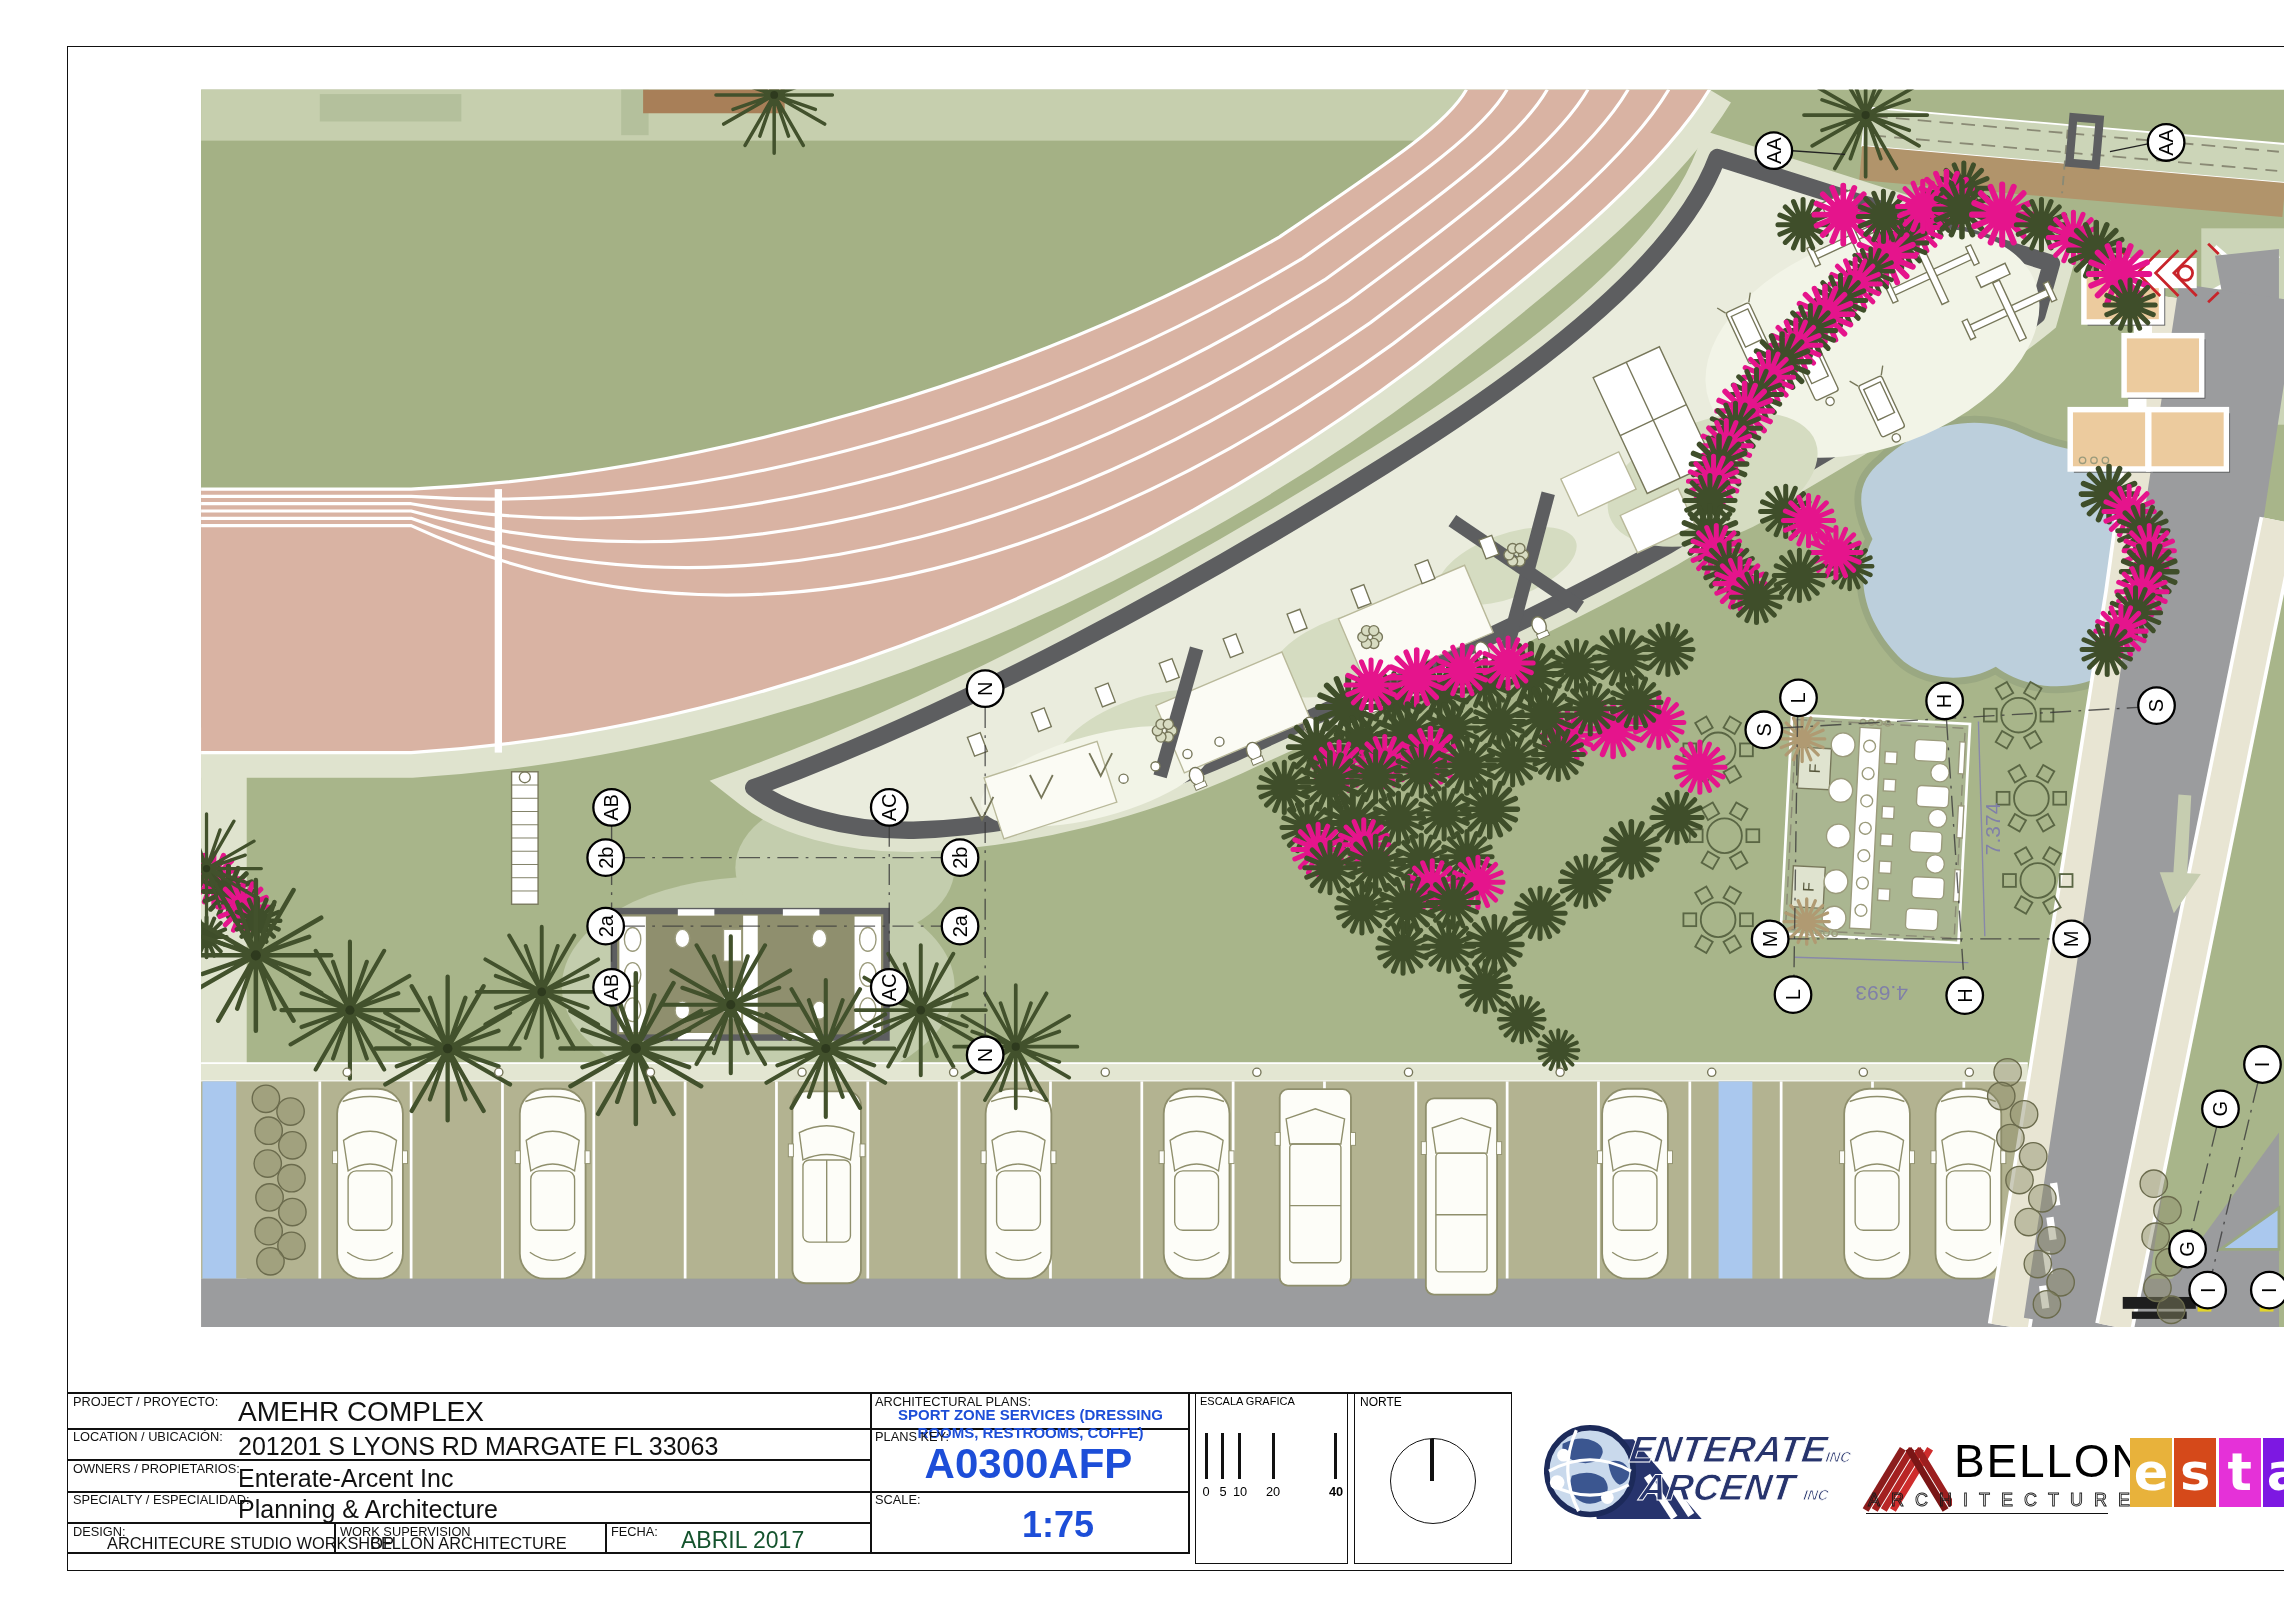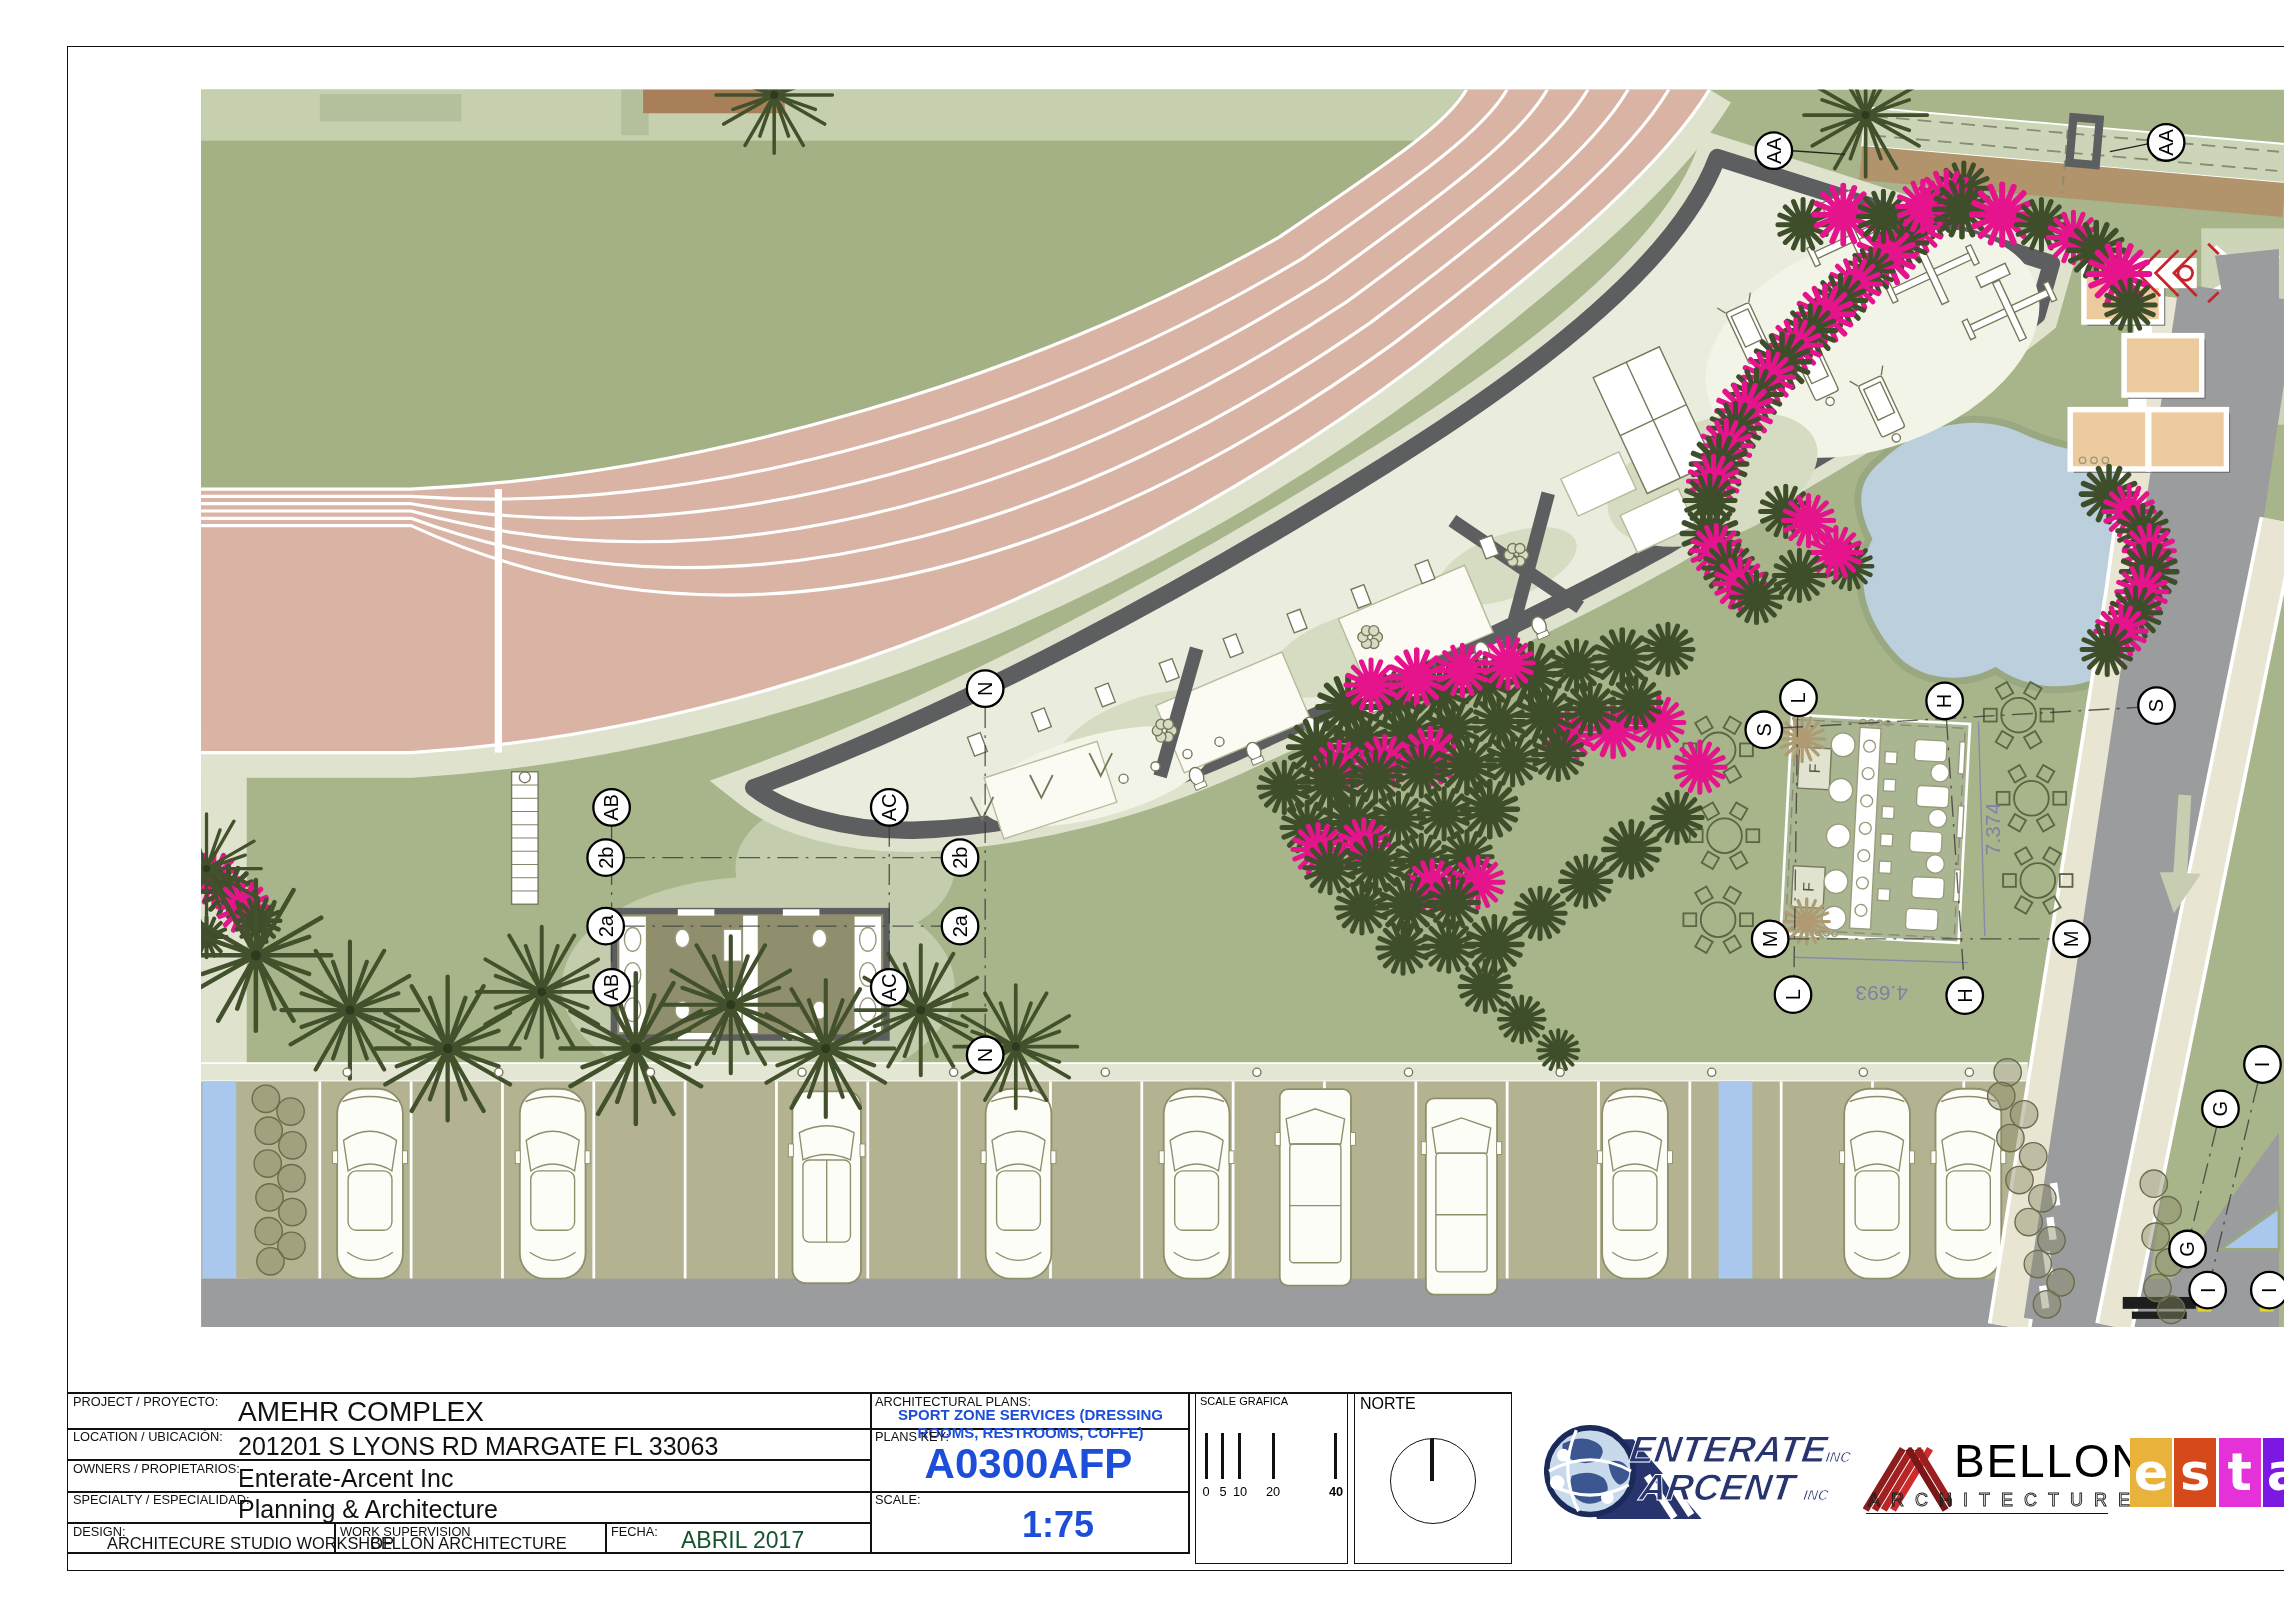--- a/index.html
+++ b/index.html
@@ -804,34 +804,34 @@
   <div class="abs val-date" style="left:681px;top:1527px;">ABRIL 2017</div>
 
   <div class="abs lbl" style="left:875px;top:1394px;">ARCHITECTURAL PLANS:</div>
   <div class="abs gray center plansval" style="left:875px;top:1406px;width:311px;">SPORT ZONE SERVICES (DRESSING ROOMS, RESTROOMS, COFFE)</div>
   <div class="abs lbl" style="left:875px;top:1429px;">PLANS KEY:</div>
   <div class="abs gray center keyval" style="left:870px;top:1440px;width:317px;">A0300AFP</div>
   <div class="abs lbl" style="left:875px;top:1492px;">SCALE:</div>
   <div class="abs gray center scaleval" style="left:870px;top:1504px;width:376px;">1:75</div>
 
   <div class="abs box" style="left:1195px;top:1392px;width:151px;height:170px;"></div>
-  <div class="abs" style="left:1200px;top:1395px;font-size:11px;">SCALE GRAFICA</div>
+  <div class="abs" style="left:1200px;top:1395px;font-size:11px;">ESCALA GRAFICA</div>
   <div class="abs bar" style="left:1205px;top:1433px;height:46px;"></div>
   <div class="abs bar" style="left:1221px;top:1433px;height:46px;"></div>
   <div class="abs bar" style="left:1238px;top:1433px;height:46px;"></div>
   <div class="abs bar" style="left:1272px;top:1433px;height:46px;"></div>
   <div class="abs bar" style="left:1334px;top:1433px;height:46px;"></div>
   <div class="abs tick-num" style="left:1206px;top:1484px;">0</div>
   <div class="abs tick-num" style="left:1223px;top:1484px;">5</div>
   <div class="abs tick-num" style="left:1240px;top:1484px;">10</div>
   <div class="abs tick-num" style="left:1273px;top:1484px;">20</div>
   <div class="abs tick-num" style="left:1336px;top:1484px;font-weight:bold;">40</div>
 
   <div class="abs box" style="left:1354px;top:1392px;width:156px;height:170px;"></div>
-  <div class="abs" style="left:1360px;top:1395px;font-size:16px;">NORTE</div>
+  <div class="abs" style="left:1360px;top:1395px;font-size:12px;">NORTE</div>
   <div class="abs" style="left:1390px;top:1438px;width:84px;height:84px;border:0.9px solid #111;border-radius:50%;"></div>
   <div class="abs" style="left:1430px;top:1439px;width:3.7px;height:42px;background:#111;"></div>
 </div>
 
 <div>
   <svg class="abs" style="left:1544px;top:1421px;" width="320" height="114" viewBox="0 0 700 250">
     <polygon points="75,40 195,40 345,215 115,215" fill="#27346d"></polygon>
     <line x1="225" y1="120" x2="285" y2="212" stroke="#fff" stroke-width="16"></line>
     <line x1="262" y1="114" x2="322" y2="206" stroke="#fff" stroke-width="16"></line>
     <g>

